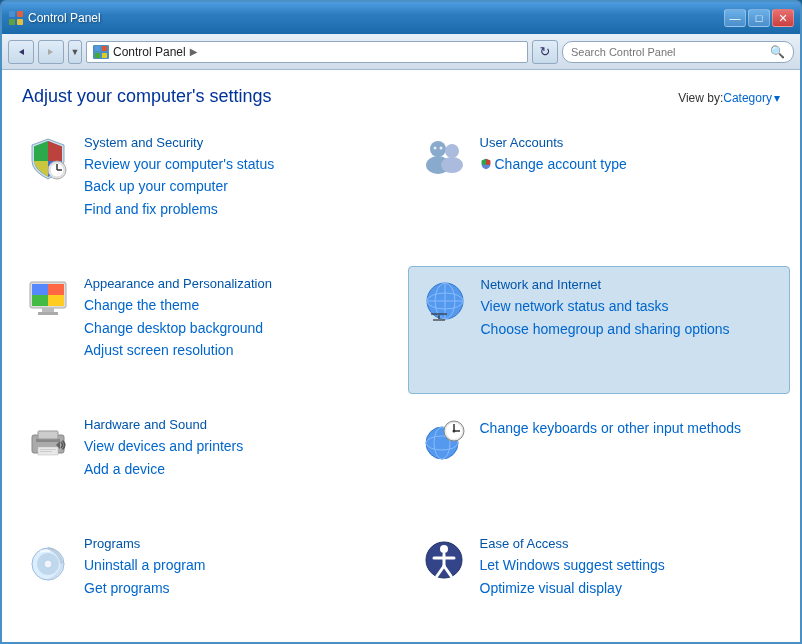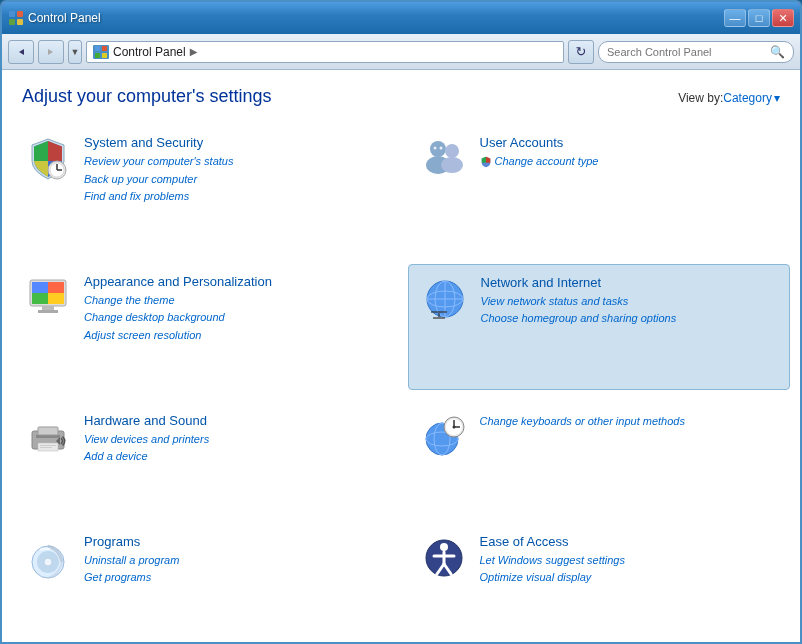--- a/index.html
+++ b/index.html
@@ -111,21 +111,21 @@
       align-items: center;
       justify-content: center;
       color: white;
       font-size: 9px;
     }
     .path-arrow {
       color: #666;
       font-size: 10px;
     }
     .search-box {
-      width: 196px;
+      width: 232px;
       height: 22px;
       background: white;
       border: 1px solid #90a8c0;
       border-radius: 10px;
       display: flex;
       align-items: center;
       padding: 0 8px;
       gap: 4px;
     }
     .search-input {
@@ -220,25 +220,24 @@
     .cat-text { flex: 1; }
     .cat-title {
       font-size: 13px;
       color: #0055aa;
       font-weight: normal;
       margin-bottom: 3px;
       cursor: pointer;
     }
     .cat-link {
       display: block;
-      font-size: 11px;
+      font-size: 14px;
       color: #0066cc;
       cursor: pointer;
       line-height: 1.6;
-      font-style: italic;
     }
     .cat-link-small-icon {
       display: inline-flex;
       align-items: center;
       gap: 3px;
     }
     .shield-small {
       width: 12px;
       height: 12px;
       display: inline-block;

